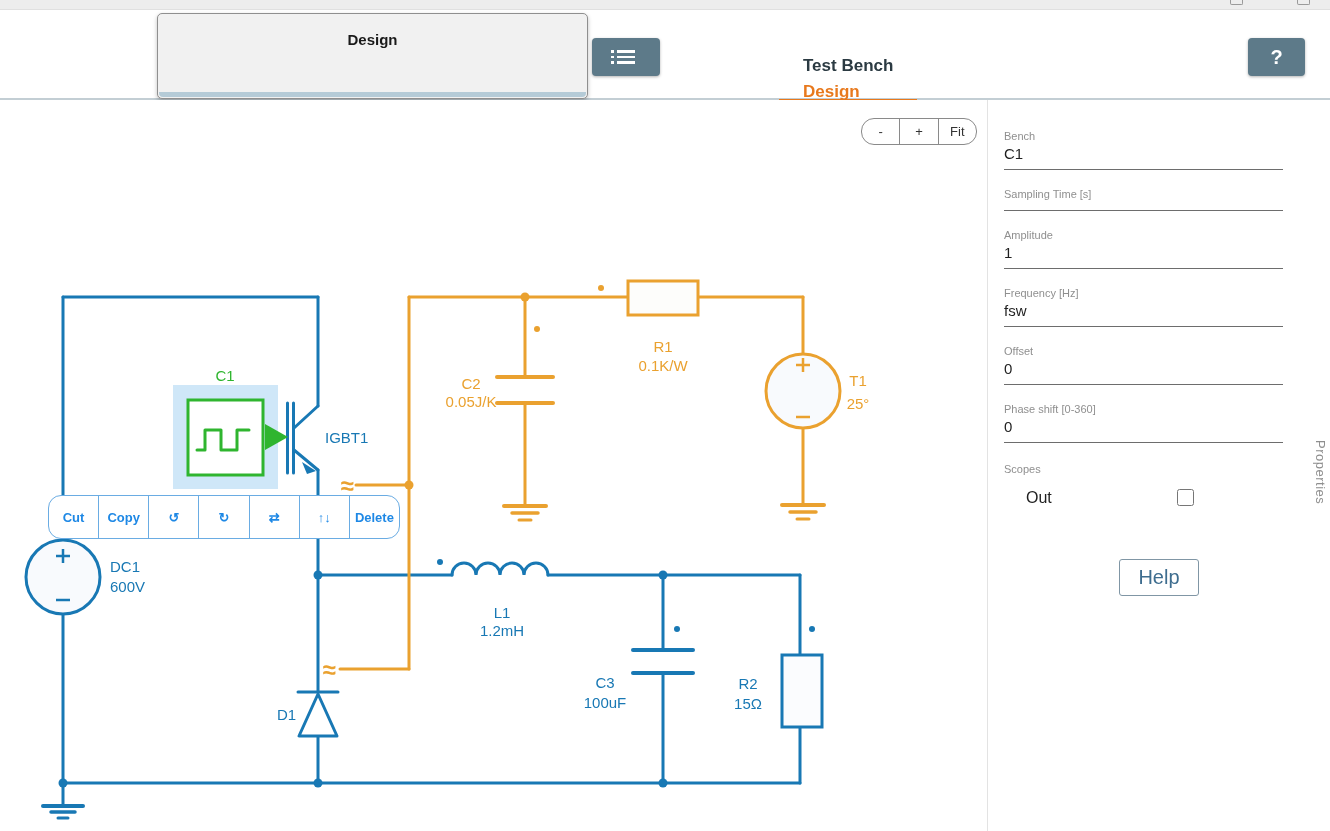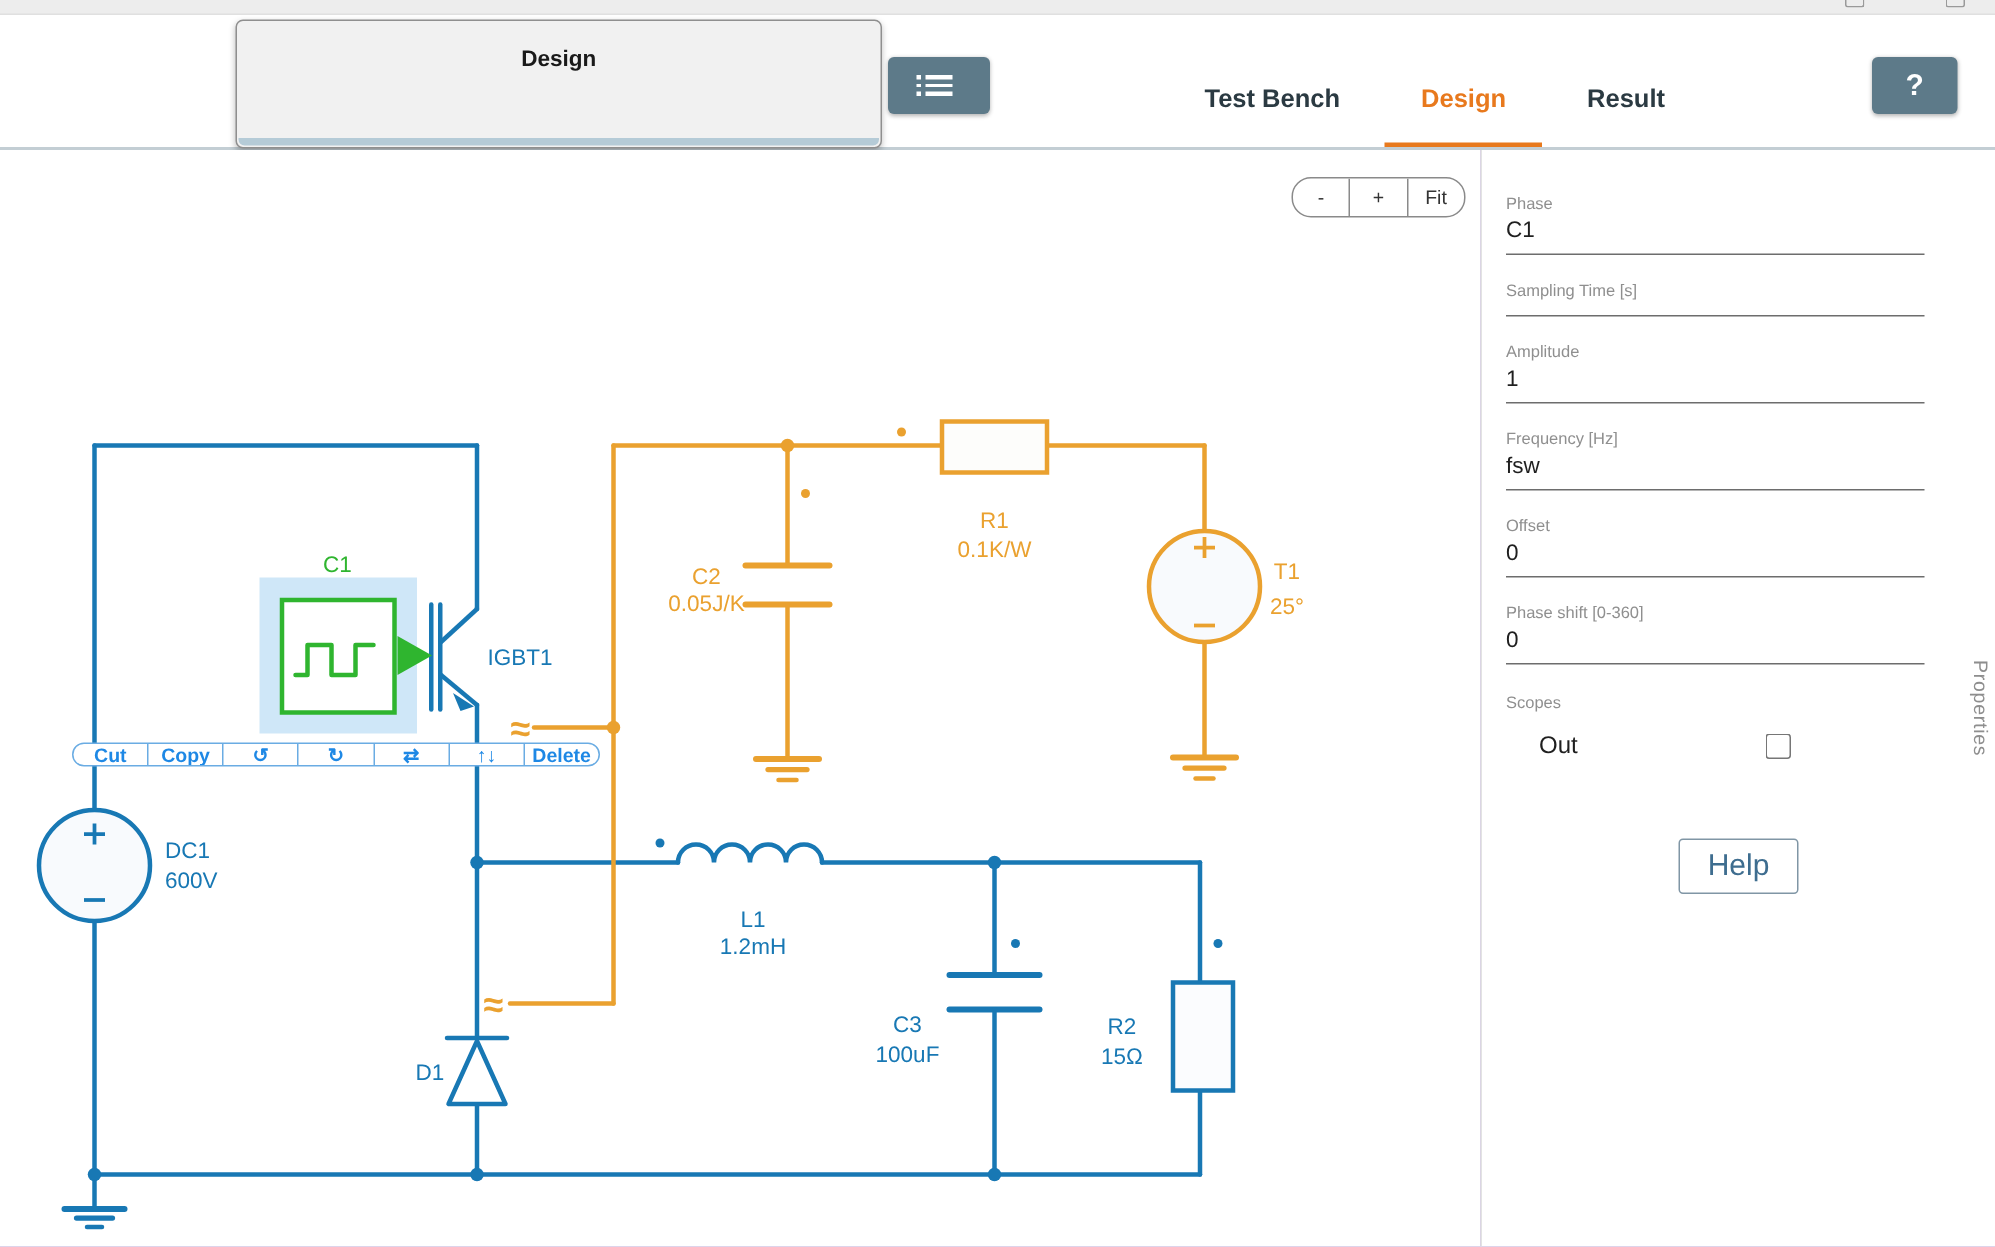--- a/index.html
+++ b/index.html
@@ -25,37 +25,37 @@
   .list-btn { position:absolute; left:592px; top:28px; width:68px; height:38px;
               background:#5d7a89; border:none; border-radius:4px; cursor:pointer;
               box-shadow:0 1px 3px rgba(0,0,0,.3); display:flex; align-items:center; justify-content:center; }
   .list-icon { display:flex; flex-direction:column; gap:3px; }
   .list-icon i { display:block; width:18px; height:2.5px; background:#fff; position:relative; }
   .list-icon i::before { content:""; position:absolute; left:-6px; top:0; width:3px; height:2.5px; background:#fff; }
   .help-btn-top { position:absolute; left:1248px; top:28px; width:57px; height:38px;
               background:#5d7a89; border:none; border-radius:4px; cursor:pointer;
               box-shadow:0 1px 3px rgba(0,0,0,.3); color:#fff; font-size:20px; font-weight:700;
               font-family:"Liberation Sans", sans-serif; }
-  .tabs { position:absolute; left:779px; bottom:0; display:flex; gap:6px; height:42px; }
+  .tabs { position:absolute; left:779px; bottom:0; display:flex; gap:6px; height:42px;flex-direction:column; }
   .tab { padding:0 24px; font-size:17px; font-weight:700; color:#2b3a42;
          display:flex; align-items:flex-start; cursor:pointer; position:relative; }
   .tab.active { color:#e8791d; }
   .tab.active::after { content:""; position:absolute; left:0; right:0; bottom:0; height:3px; background:#e8791d; }
 
   
   .canvas { position:absolute; left:0; top:100px; width:987px; height:731px; background:#fff; }
   svg text { font-family:"Liberation Sans", sans-serif; }
 
   .zoom-ctl { position:absolute; left:861px; top:18px; width:116px; height:27px;
               display:flex; border:1px solid #8a8a8a; border-radius:13px; background:#fff; overflow:hidden; }
   .zoom-ctl button { flex:1; border:none; background:transparent; border-right:1px solid #8a8a8a;
               font-size:13px; color:#333; cursor:pointer; font-family:"Liberation Sans", sans-serif; }
   .zoom-ctl button:last-child { border-right:none; }
 
-  .ctx-menu { position:absolute; left:48px; top:395px; width:352px; height:16px;
+  .ctx-menu { position:absolute; left:48px; top:395px; width:352px; height:44px;
               display:flex; background:#fff; border:1.5px solid #6aace3; border-radius:13px; overflow:hidden; }
   .ctx-menu .item { flex:1; display:flex; align-items:center; justify-content:center;
               font-size:13px; font-weight:700; color:#1e88e5; border-right:1.5px solid #6aace3; cursor:pointer; }
   .ctx-menu .item:last-child { border-right:none; }
 
   
   .panel { position:absolute; left:987px; top:100px; width:343px; height:731px;
            background:#fff; border-left:1px solid #e3e3e3; }
   .panel-header { display:flex; justify-content:space-between; align-items:flex-start;
            padding:18px 12px 0 16px; }
@@ -250,21 +250,21 @@
       <div class="item">↻</div>
       <div class="item">⇄</div>
       <div class="item">↑↓</div>
       <div class="item">Delete</div>
     </div>
   </div>
 
   <div class="panel">
     <div class="fields">
       <div class="field">
-        <div class="f-label">Phase</div>
+        <div class="f-label">Bench</div>
         <div class="f-value">C1</div>
       </div>
       <div class="field">
         <div class="f-label">Sampling Time [s]</div>
       </div>
       <div class="field">
         <div class="f-label">Amplitude</div>
         <div class="f-value">1</div>
       </div>
       <div class="field">

